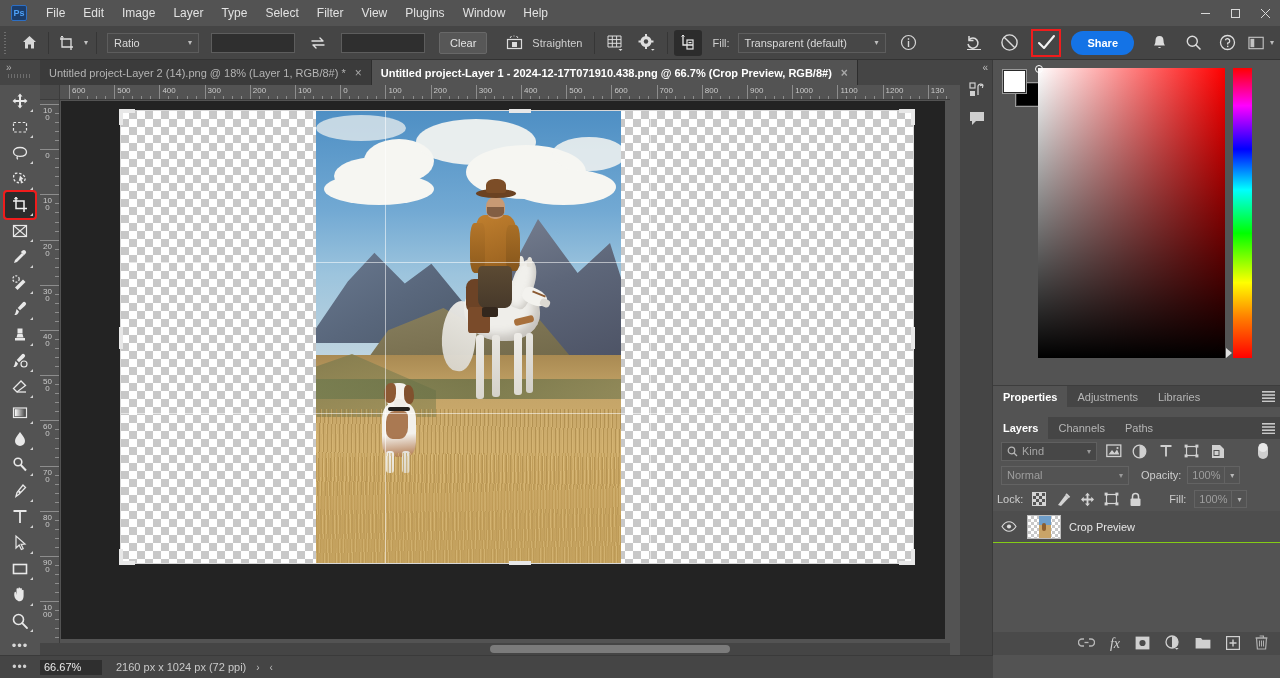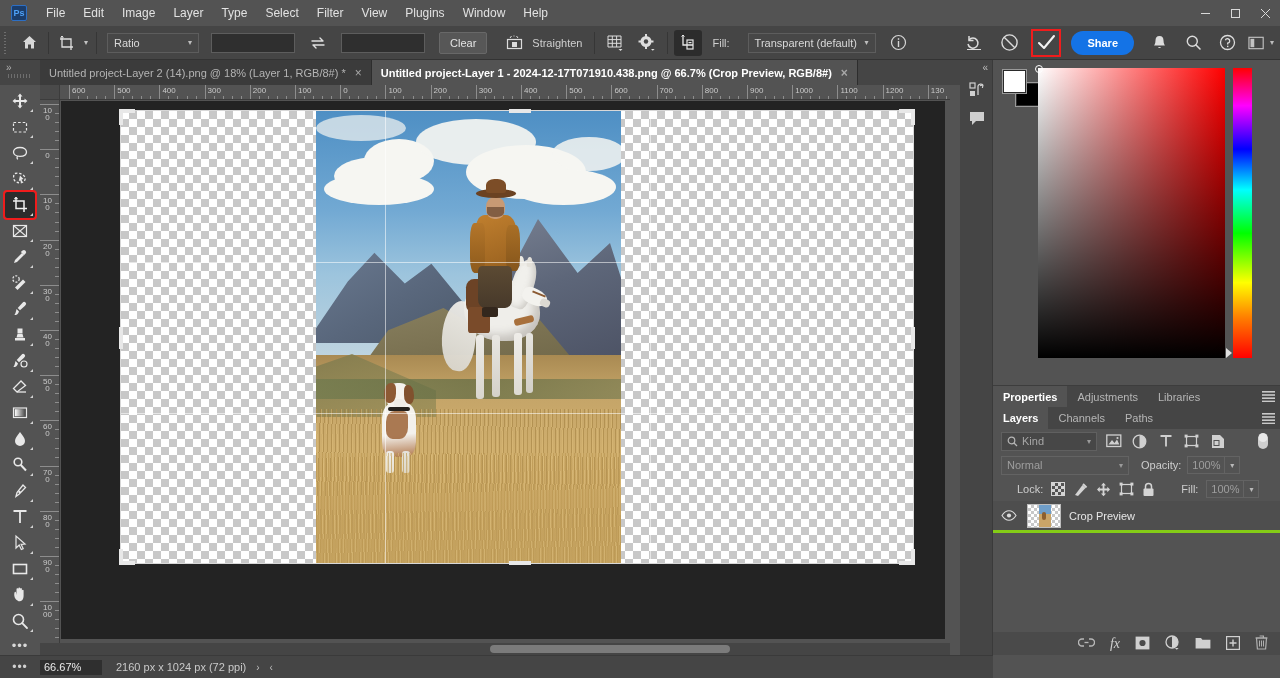--- a/index.html
+++ b/index.html
@@ -160,25 +160,25 @@
     justify-content:center; color:#d0d0d0; }
   .blendrow { display:flex; align-items:center; height:24px; padding:0 8px; gap:6px; }
   .blend-sel { width:128px; height:19px; background:#535353; border:1px solid #636363;
     display:flex; align-items:center; justify-content:space-between;
     padding:0 5px; color:#9e9e9e; font-size:11px; }
   .num-box { width:38px; height:18px; background:#535353; border:1px solid #636363;
     color:#9e9e9e; font-size:11px; display:flex; align-items:center; justify-content:center; }
   .mini-chev { width:15px; height:18px; border:1px solid #636363; border-left:none;
     background:#535353; display:flex; align-items:center; justify-content:center;
     color:#b9b9b9; font-size:8px; }
-  .lockrow { display:flex; align-items:center; height:24px; padding:0 24px; gap:8px; }
+  .lockrow { display:flex; align-items:center; height:24px; padding:0 4px; gap:8px; }
   .lock-ic { width:16px; height:16px; display:flex; align-items:center;
     justify-content:center; color:#d4d4d4; }
   .layerrow { display:flex; align-items:center; height:32px; background:#4e4e4e;
-    padding:0 6px; gap:8px; border-bottom:3px solid #84cc16; }
+    padding:0 6px; gap:8px; border-bottom:1px solid #84cc16; }
   .eye { width:20px; display:flex; justify-content:center; color:#dcdcdc; }
   .lthumb { width:34px; height:24px; border:1px solid #bdbdbd; position:relative;
     overflow:hidden; }
   .layers-bottom { position:absolute; bottom:0; right:0; width:287px; height:23px;
     background:#4a4a4a; display:flex; align-items:center; justify-content:flex-end;
     gap:15px; padding-right:12px; color:#c6c6c6; }
 
   
   .statusbar { position:absolute; bottom:0; left:0; width:993px; height:23px;
     background:#454545; display:flex; align-items:center; border-top:1px solid #3a3a3a; }
@@ -318,21 +318,21 @@
       <svg width="20" height="20" viewBox="0 0 20 20">
         <path d="M5 2 V12 H15" stroke="#e8e8e8" stroke-width="1.3" fill="none"></path>
         <path d="M5 2 l-1.5 1.5 M5 2 l1.5 1.5" stroke="#e8e8e8" stroke-width="1" fill="none"></path>
         <rect x="9" y="7" width="6" height="9" fill="none" stroke="#e8e8e8" stroke-width="1.2"></rect>
         <rect x="10.5" y="9" width="3" height="1.2" fill="#e8e8e8"></rect>
       </svg>
     </div>
 
     <span class="ob-txt" style="margin-left:10px">Fill:</span>
 
-    <div class="ob-select" style="width:128px; margin-left:18px">
+    <div class="ob-select" style="width:148px; margin-left:8px">
       <span>Transparent (default)</span>
       <span style="font-size:8px;color:#bdbdbd">▾</span>
     </div>
 
     <div class="ob-icon" style="margin-left:10px">
       <svg width="17" height="17" viewBox="0 0 17 17">
         <circle cx="8.5" cy="8.5" r="7" fill="none" stroke="#d6d6d6" stroke-width="1.2"></circle>
         <rect x="7.8" y="7" width="1.4" height="6" fill="#d6d6d6"></rect>
         <rect x="7.8" y="4.2" width="1.4" height="1.6" fill="#d6d6d6"></rect>
       </svg>
@@ -944,21 +944,21 @@
             <g fill="#c9c9c9">
           <rect y="0" width="13" height="1.6"></rect>
               <rect y="3.2" width="13" height="1.6"></rect>
           <rect y="6.4" width="13" height="1.6"></rect>
               <rect y="9.6" width="13" height="1.4"></rect>
         </g>
           </svg>
       </div>
     </div>
 
-    <div class="panel-tabs" style="">
+    <div class="panel-tabs" style="margin-top:10px">
       <div id="layertabs" style="display:flex">
           <div class="ptab active">Layers</div>
           <div class="ptab">Channels</div>
           <div class="ptab">Paths</div>
         </div>
       <div class="pmenu">
         <svg width="13" height="11" viewBox="0 0 13 11">
             <g fill="#c9c9c9">
           <rect y="0" width="13" height="1.6"></rect>
               <rect y="3.2" width="13" height="1.6"></rect>

